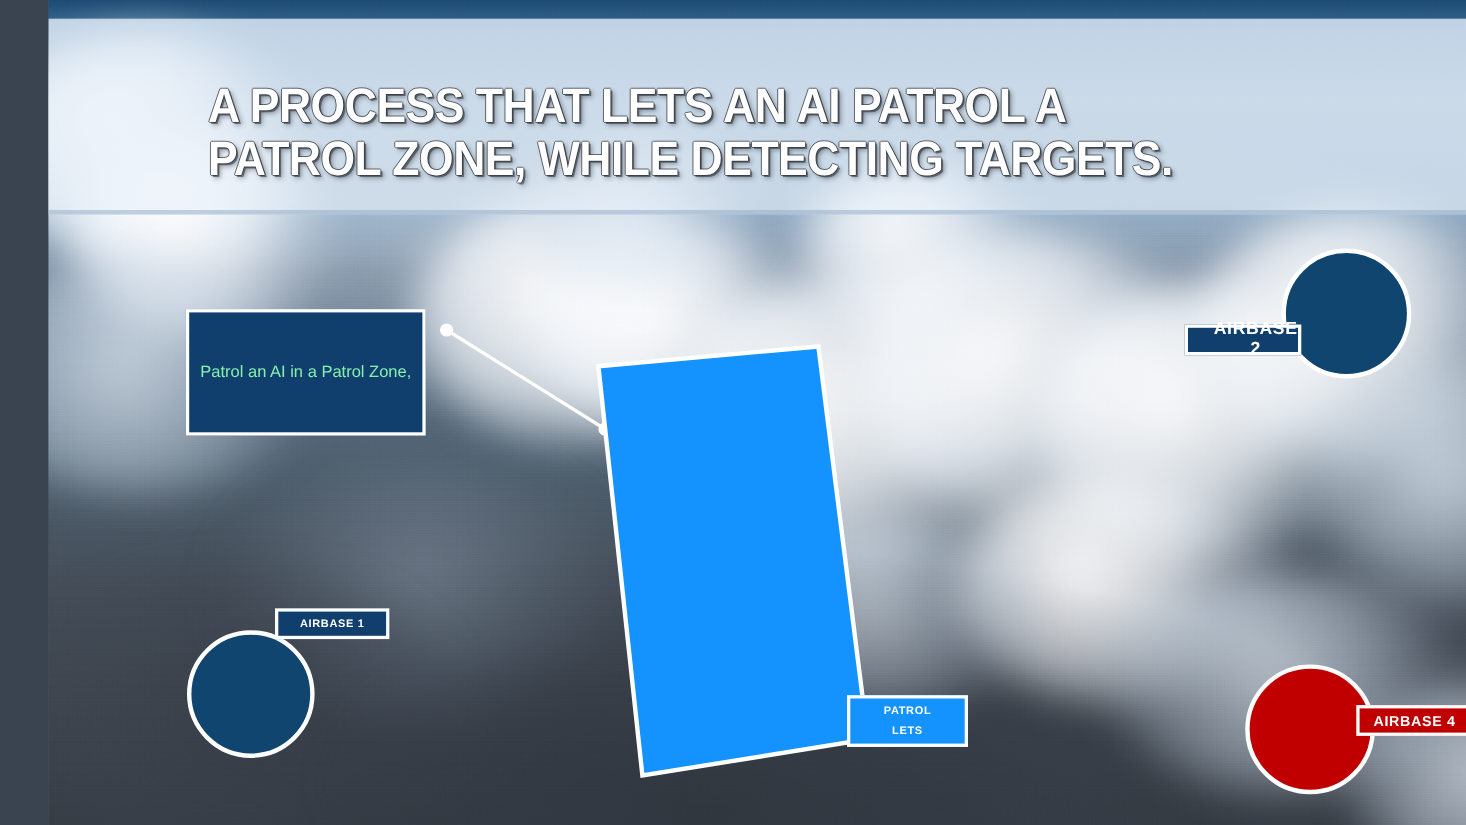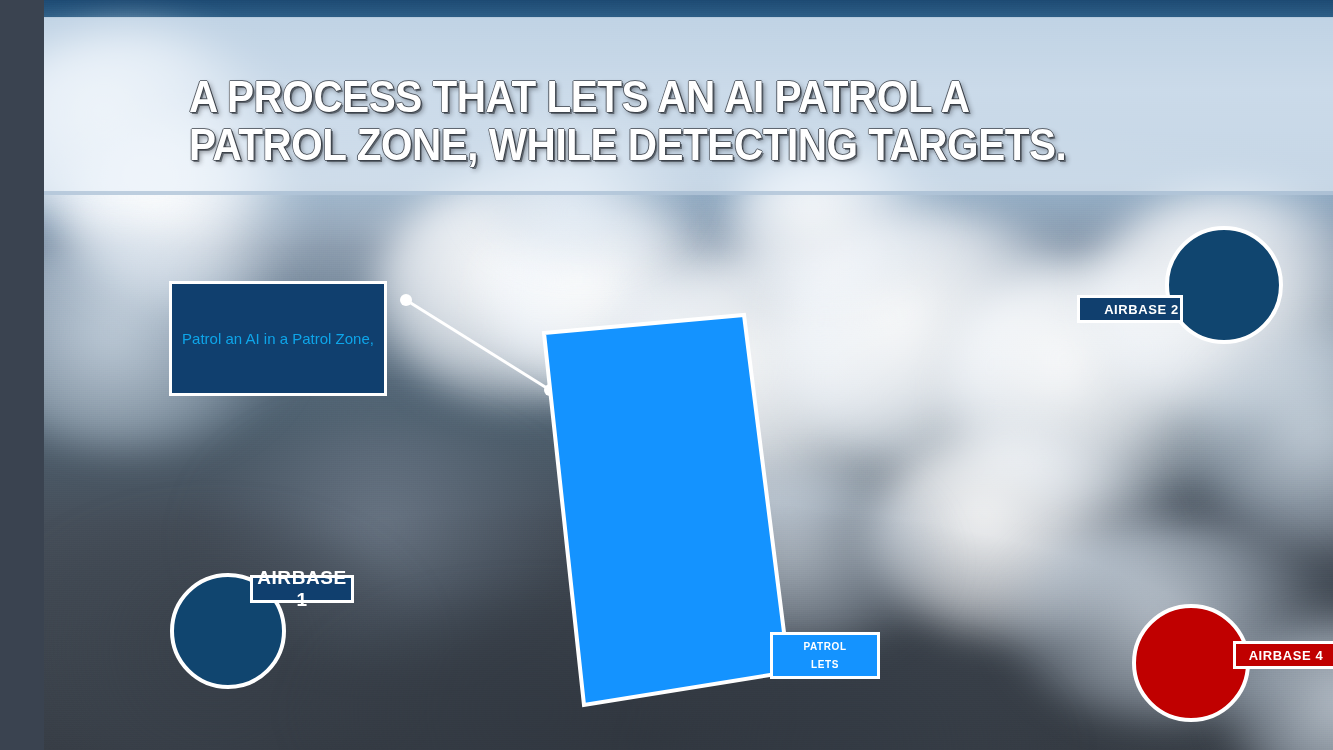--- a/index.html
+++ b/index.html
@@ -87,26 +87,26 @@
     font-weight:bold; letter-spacing:0.6px;
   }
   .label-navy { background:#103f6e; }
   .label-red  { background:#c00000; }
   .label-blue { background:#1493ff; }
 
   #callout {
     position:absolute; left:125px; top:281px; width:218px; height:115px;
     background:#103f6e; border:3px solid #ffffff;
     display:flex; align-items:center; justify-content:center;
-    color:#0ea5e9; text-align:center;
+    color:#86efac; text-align:center;
     font-size:15px; line-height:22px; font-weight:normal;
     padding:4px 10px;
   }
-  #airbase-1-label { left:206px; top:575px;  width:104px; height:28px; font-size:19px; }
-  #airbase-2-label { left:1033px; top:295px; width:106px; height:28px; font-size:13px;padding-left:23px; }
+  #airbase-1-label { left:206px; top:553px;  width:104px; height:28px; font-size:10px; }
+  #airbase-2-label { left:1033px; top:295px; width:106px; height:28px; font-size:16px;padding-left:23px; }
   #airbase-4-label { left:1189px; top:641px; width:106px; height:28px; font-size:13px; }
   #patrol-zone-label {
     left:726px; top:632px; width:110px; height:47px;
     font-size:10px; line-height:18px; flex-direction:column;
   }
 </style>
 </head>
 <body>
 
 <div id="slide">

